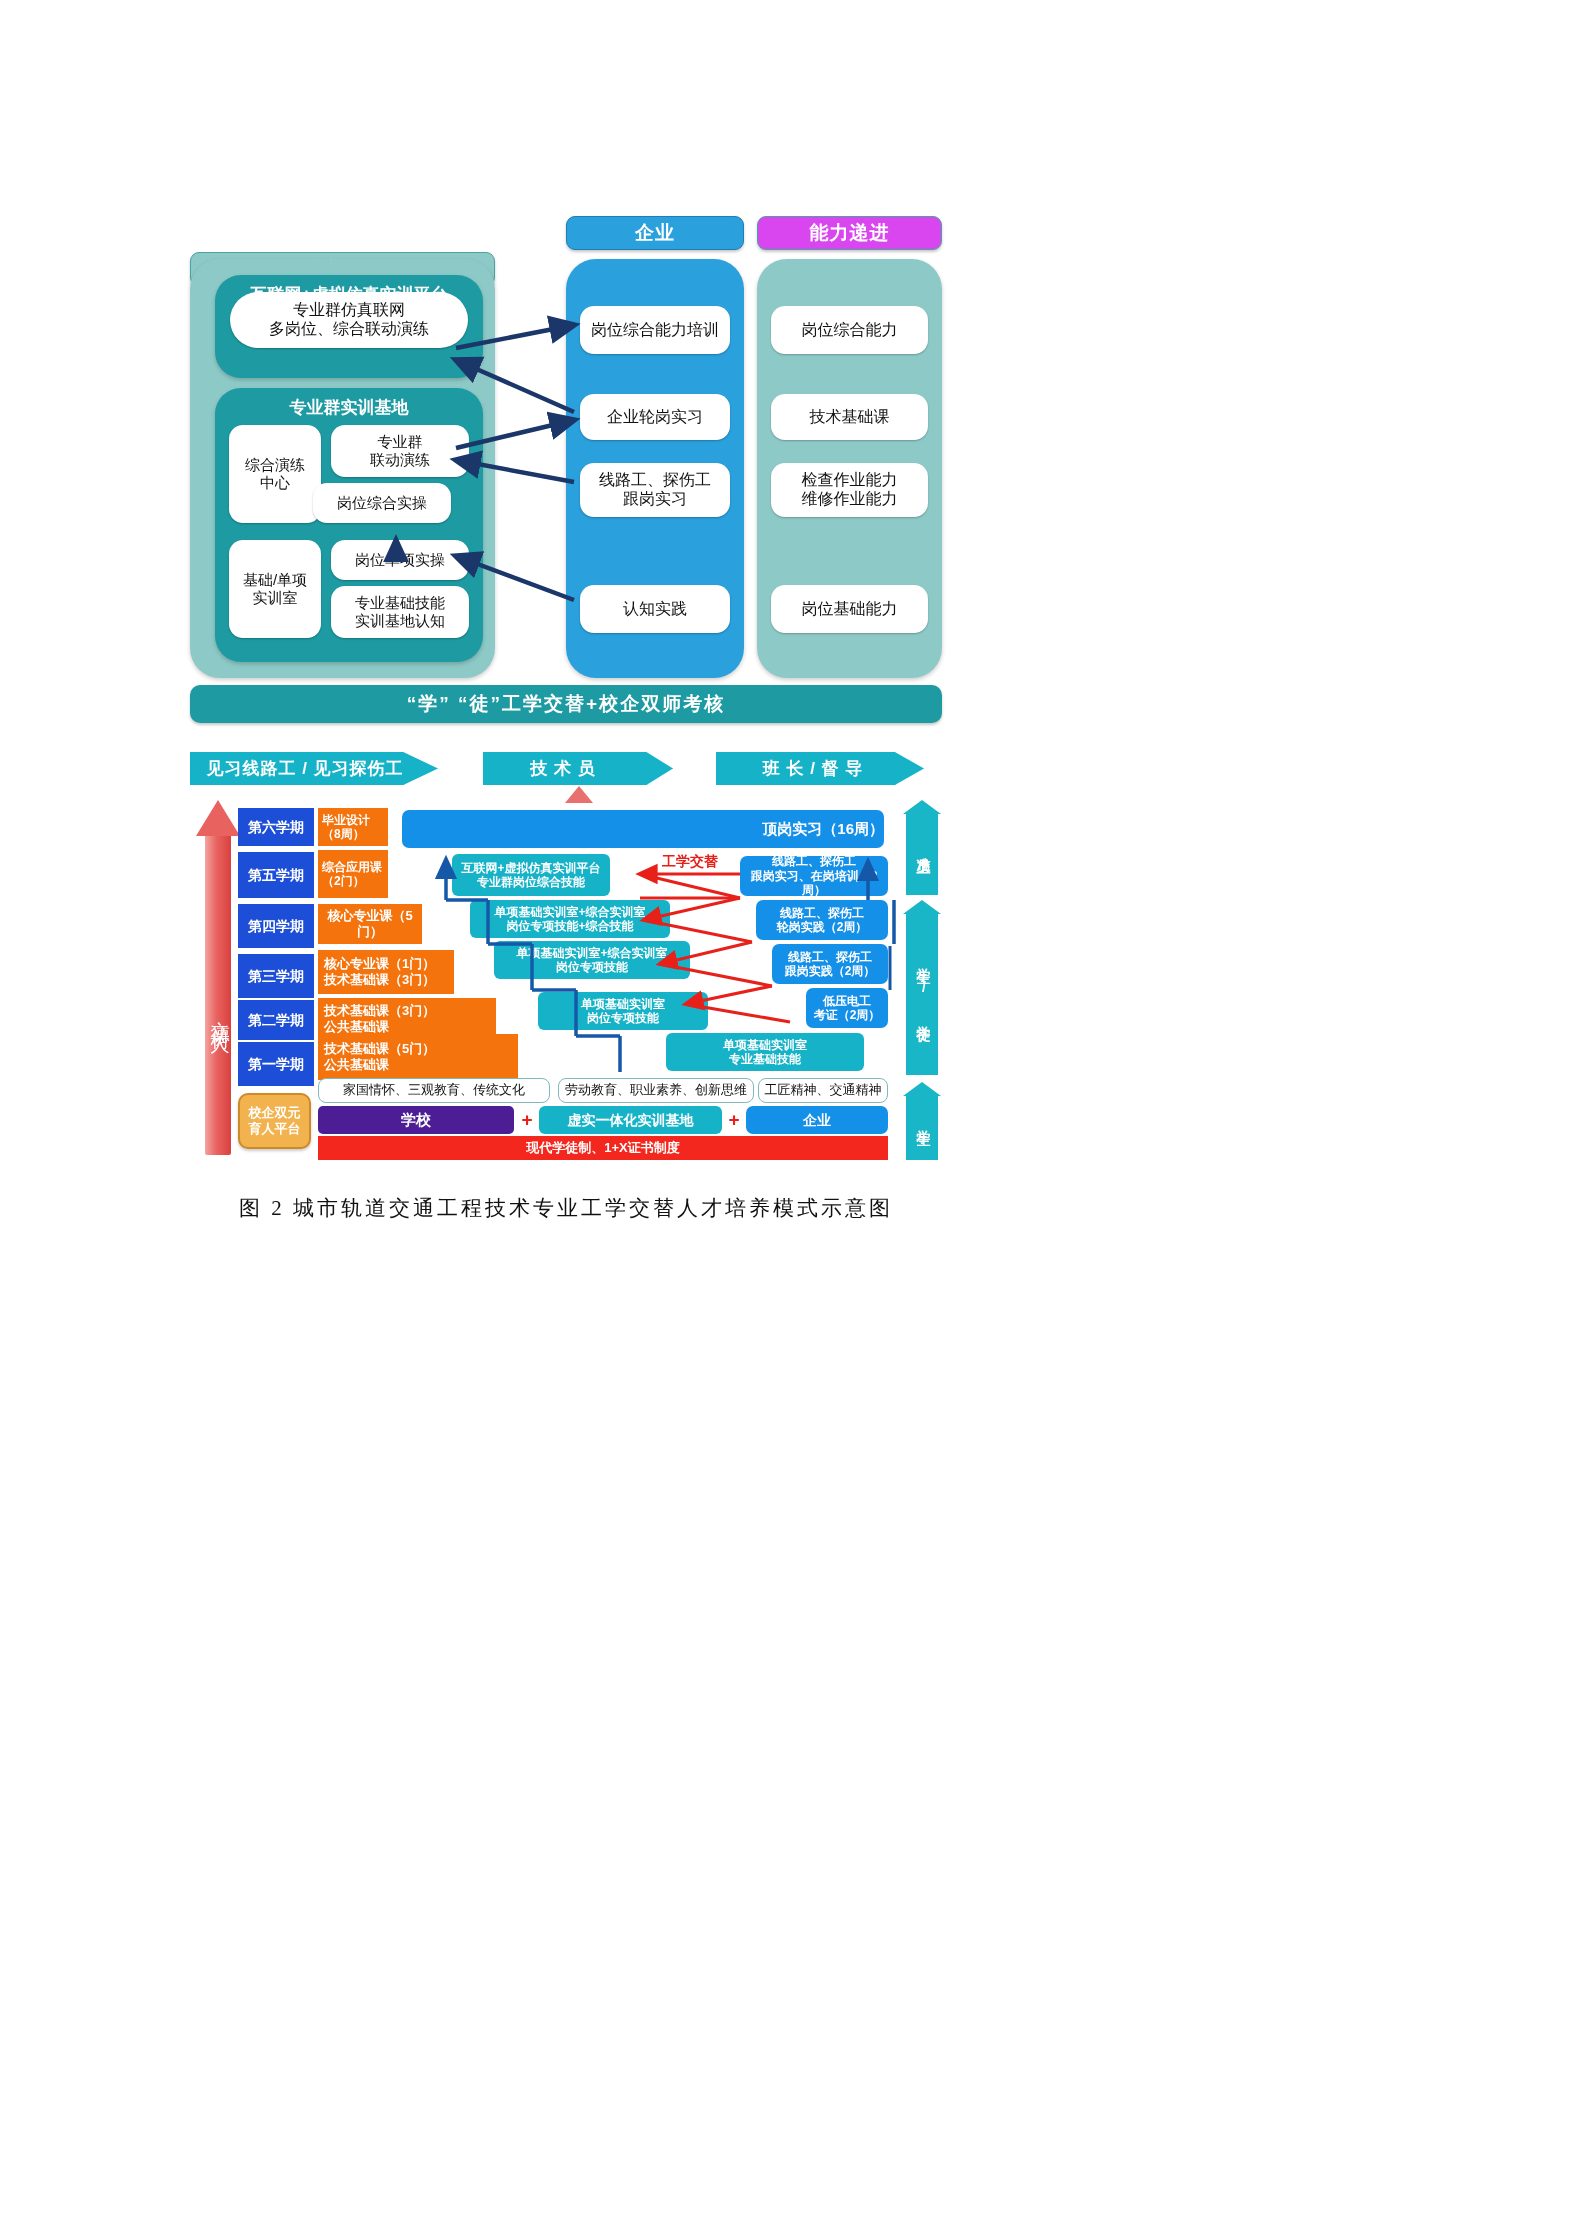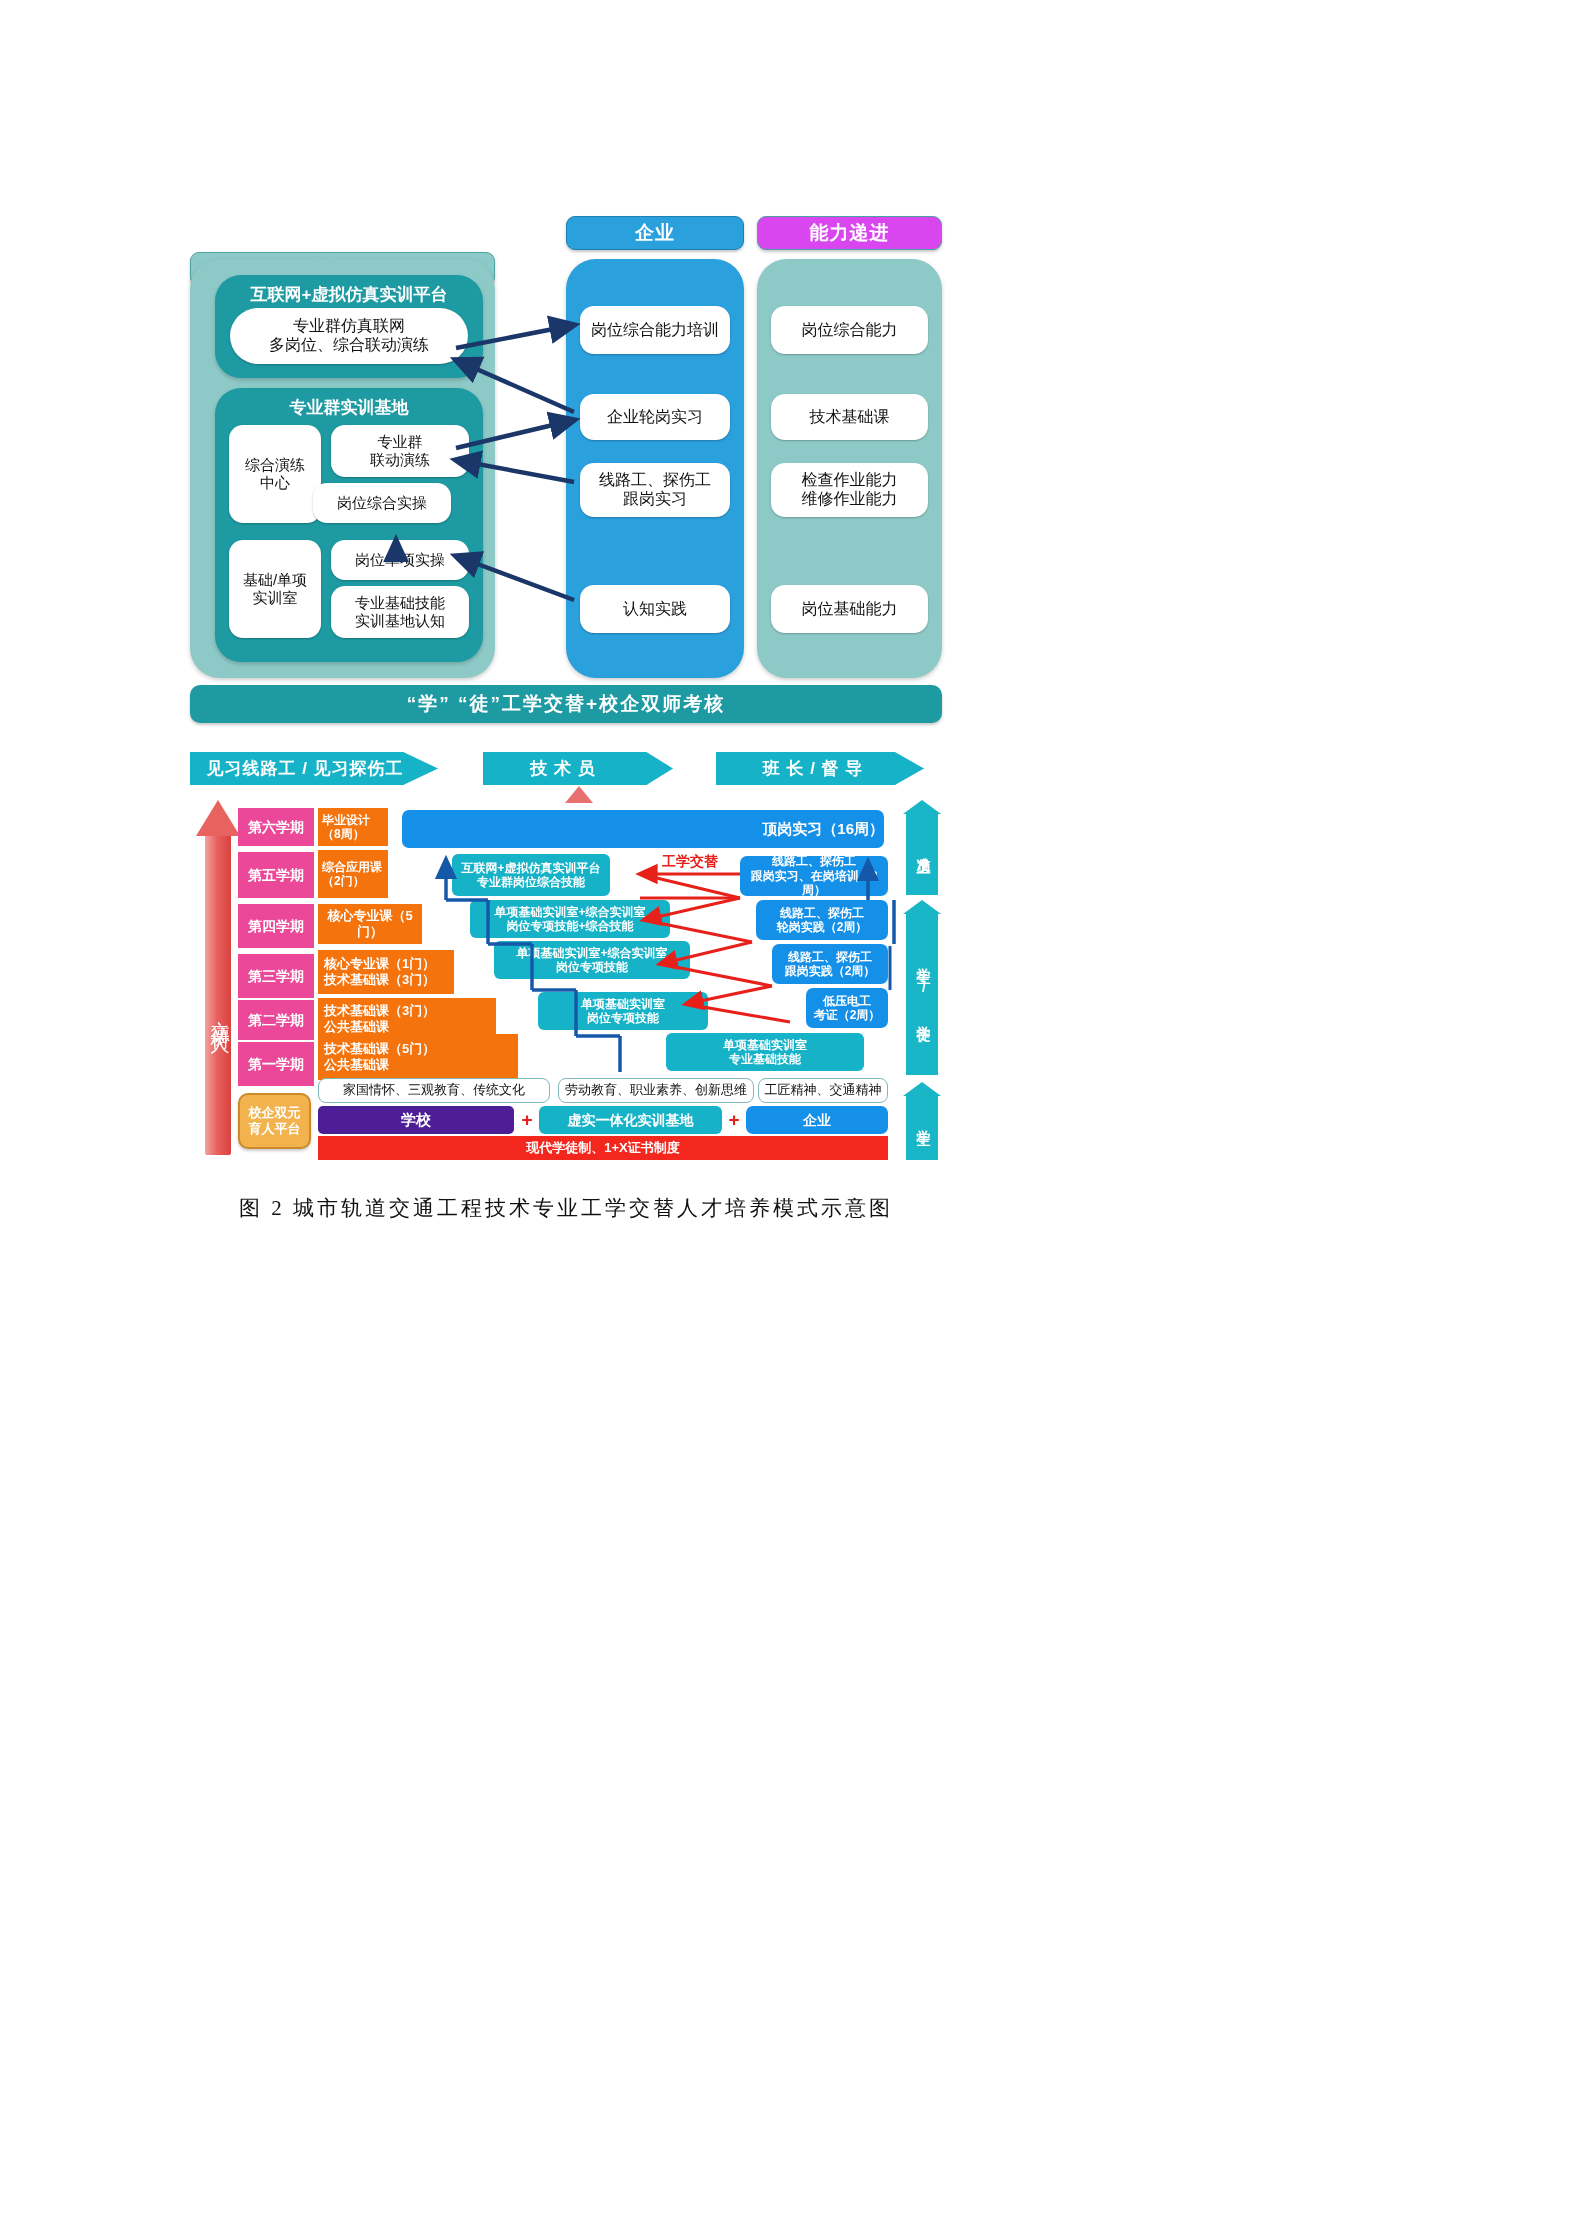--- a/index.html
+++ b/index.html
@@ -48,21 +48,21 @@
   }
   .chev.c1{background:#16b3c8;clip-path:polygon(0 0,86% 0,100% 50%,86% 100%,0 100%);}
   .chev.c2{background:#16b3c8;clip-path:polygon(0 0,86% 0,100% 50%,86% 100%,0 100%);}
   .chev.c3{background:#16b3c8;clip-path:polygon(0 0,86% 0,100% 50%,86% 100%,0 100%);}
 
   
   .cell{
     display:flex;align-items:center;justify-content:center;text-align:center;
     color:#fff;font-weight:bold;line-height:1.2;box-sizing:border-box;
   }
-  .cell.sem{background:#ec4899;}
+  .cell.sem{background:#1d4ed8;}
   .cell.course{background:#f4730c;}
   .cell.blue{background:#1590e8;border-radius:7px;}
   .cell.cyanr{background:#16b3c8;border-radius:6px;}
   .cell.lowv{background:#1590e8;border-radius:7px;}
   .cell.red{background:#f3271d;}
   .cell.orange{background:#4c1d95;border-radius:5px;}
 
   .pill{
     background:#fff;border:1px solid #7fb9bb;border-radius:8px;
     color:#111;display:flex;align-items:center;justify-content:center;
@@ -98,21 +98,21 @@
   <div class="abs hdr teal2" style="left:757px;top:216px;width:185px;height:34px;font-size:19px;">
     <span>能力递进</span>
   </div>
 
   <div class="abs panel outer" style="left:190px;top:259px;width:305px;height:419px;"></div>
 
   <div class="abs panel inner" style="left:215px;top:275px;width:268px;height:103px;">
     <div class="abs" style="left:0;top:8px;width:268px;text-align:center;color:#fff;font-weight:bold;font-size:17px;">
       <span>互联网+虚拟仿真实训平台</span>
     </div>
-    <div class="abs wbox" style="left:15px;top:33px;width:238px;height:56px;font-size:16px;flex-direction:column;border-radius:28px;">
+    <div class="abs wbox" style="left:15px;top:17px;width:238px;height:56px;font-size:16px;flex-direction:column;border-radius:28px;">
       <span>专业群仿真联网</span>
       <span>多岗位、综合联动演练</span>
     </div>
   </div>
 
   <div class="abs panel inner" style="left:215px;top:388px;width:268px;height:274px;">
     <div class="abs" style="left:0;top:8px;width:268px;text-align:center;color:#fff;font-weight:bold;font-size:17px;">
       <span>专业群实训基地</span>
     </div>
 

